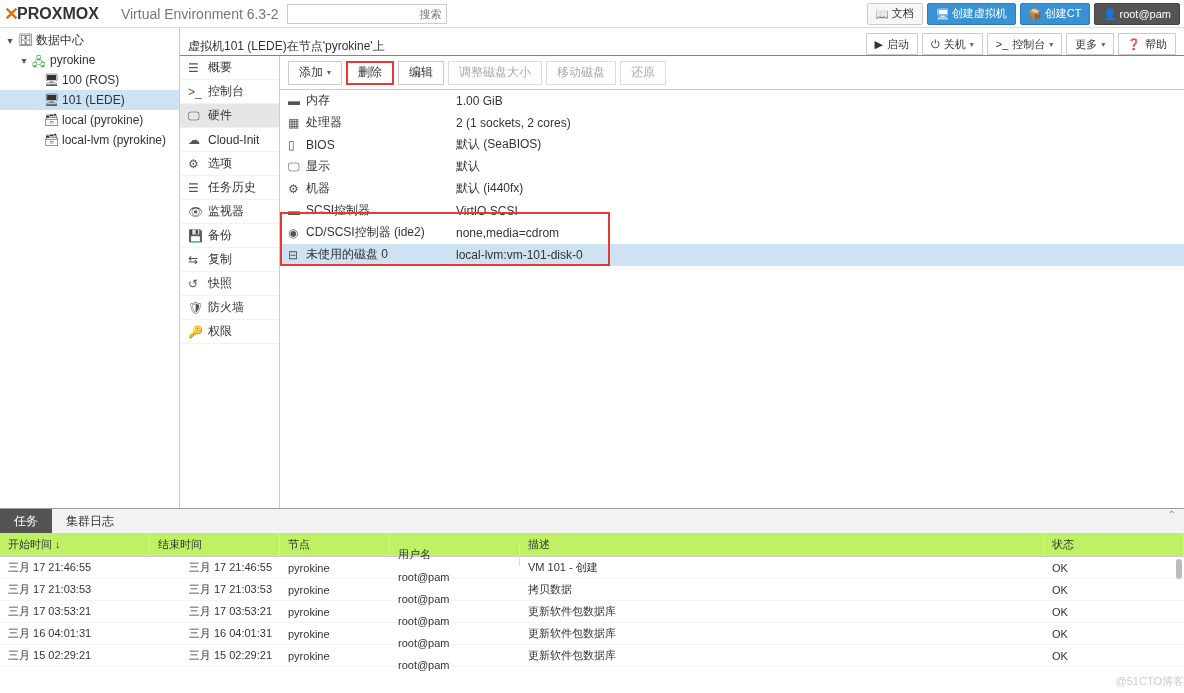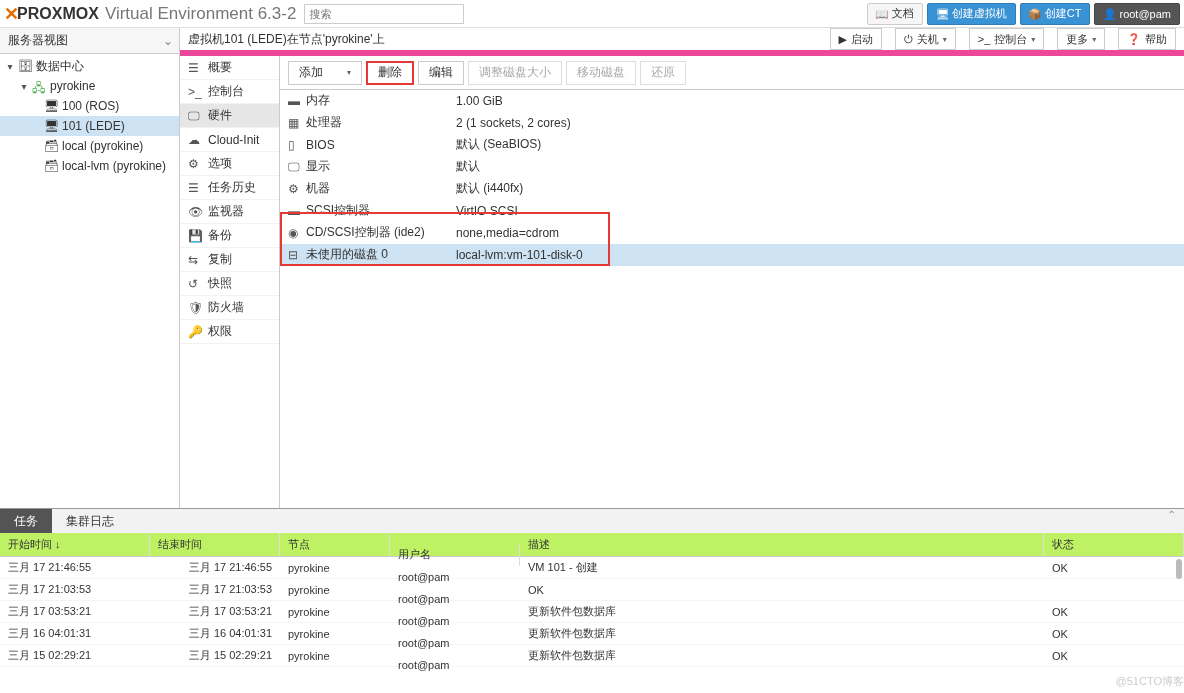--- a/index.html
+++ b/index.html
@@ -1,50 +1,50 @@
 <!DOCTYPE html>
 <html><head>
 <meta charset="utf-8">
 <style>
 * { box-sizing: border-box; margin: 0; padding: 0; }
 html, body { width: 1184px; height: 693px; font-family: "Helvetica Neue", Arial, sans-serif; font-size: 12px; color: #333; background: #fff; overflow: hidden; }
 .topbar { height: 28px; background: #fff; border-bottom: 1px solid #ddd; display: flex; align-items: center; padding: 0 4px; }
 .logo { display: flex; align-items: center; font-weight: bold; margin-right: 4px; }
 .logo-x { font-size: 18px; color: #e57000; font-weight: 900; letter-spacing: -2px; }
 .logo-text { font-size: 16px; font-weight: 700; }
-.ve-label { font-size: 17px; color: #777; margin-left: 2px; }
+.ve-label { font-size: 14px; color: #777; margin-left: 18px; }
 .search-box { margin-left: 8px; }
-.search-box input { width: 160px; height: 20px; border: 1px solid #ccc; padding: 4px 4px; font-size: 11px; }
+.search-box input { width: 160px; height: 20px; border: 1px solid #ccc; padding: 4px 4px; font-size: 11px; text-align: right; }
 .topbar-spacer { flex: 1; }
 .topbtn { height: 22px; padding: 0 8px; border: 1px solid #ccc; background: #f6f6f6; margin-left: 4px; display: inline-flex; align-items: center; cursor: pointer; font-size: 11px; border-radius: 2px; }
 .topbtn.blue { background: #3892d4; border-color: #2f7db6; color: #fff; }
 .topbtn.dark { background: #555; border-color: #444; color: #fff; }
 .ico { width: 12px; height: 12px; display: inline-block; margin-right: 4px; }
 .main { display: flex; height: 480px; }
 .sidebar { width: 180px; border-right: 1px solid #ccc; display: flex; flex-direction: column; }
 .view-sel { height: 26px; border-bottom: 1px solid #ccc; display: flex; align-items: center; padding: 0 8px; background: #f6f6f6; position: relative; }
 .view-sel .chev { position: absolute; right: 6px; color: #888; }
 .tree { flex: 1; overflow: auto; padding-top: 2px; }
 .tree-row { height: 20px; display: flex; align-items: center; padding-left: 4px; cursor: pointer; white-space: nowrap; }
 .tree-row.sel { background: #cde2f2; }
 .exp { width: 12px; height: 12px; display: inline-flex; align-items: center; justify-content: center; font-size: 10px; color: #555; margin-right: 2px; }
 .tree-ico { width: 14px; height: 14px; display: inline-block; margin-right: 4px; }
 .content { flex: 1; display: flex; flex-direction: column; }
-.content-header { height: 28px; border-bottom: 6px solid #ec4899; display: flex; align-items: center; padding: 0 8px; gap: 9px; }
+.content-header { height: 28px; border-bottom: 1px solid #ec4899; display: flex; align-items: flex-end; padding: 0 8px; }
 .content-title { flex: 1; font-size: 12px; }
 .hbtn { height: 22px; padding: 0 8px; border: 1px solid #ccc; background: #fff; margin-left: 4px; display: inline-flex; align-items: center; cursor: pointer; font-size: 11px; }
 .hbtn .tri { margin-left: 4px; font-size: 8px; color: #666; }
 .content-body { flex: 1; display: flex; }
 .subtabs { width: 100px; border-right: 1px solid #ccc; background: #fff; }
 .subtab { height: 24px; display: flex; align-items: center; padding: 0 8px; cursor: pointer; border-bottom: 1px solid #f2f2f2; }
 .subtab.active { background: #e6e6e6; }
 .subtab .si { width: 14px; margin-right: 6px; color: #555; display: inline-flex; }
 .hw-panel { flex: 1; display: flex; flex-direction: column; }
 .hw-toolbar { height: 34px; border-bottom: 1px solid #ccc; display: flex; align-items: center; padding: 0 8px; gap: 4px; }
-.tbtn { height: 24px; padding: 0 10px; border: 1px solid #ccc; background: #fff; display: inline-flex; align-items: center; cursor: pointer; font-size: 12px; gap: 20px; }
+.tbtn { height: 24px; padding: 0 10px; border: 1px solid #ccc; background: #fff; display: inline-flex; align-items: center; cursor: pointer; font-size: 12px; }
 .tbtn.disabled { color: #aaa; border-color: #ddd; cursor: default; }
 .tbtn .tri { margin-left: 4px; font-size: 8px; color: #666; }
 .red-box { border: 2px solid #e53935 !important; }
 .hw-grid { flex: 1; position: relative; }
 .hw-row { height: 22px; display: flex; align-items: center; padding-left: 8px; border-bottom: 1px solid transparent; }
 .hw-row .ri { width: 18px; display: inline-flex; color: #555; }
 .hw-row .rk { width: 150px; }
 .hw-row.sel { background: #cde2f2; }
 .red-group { position: absolute; border: 2px solid #e53935; pointer-events: none; }
 .bottom { height: 185px; border-top: 1px solid #999; display: flex; flex-direction: column; }
@@ -88,24 +88,20 @@
     </div>
   <div class="topbtn dark">
       <span class="ico">👤</span>
       <span>root@pam</span>
     </div>
 </div>
 
 <div class="main">
 
   <div class="sidebar">
-    <div class="view-sel">
-      <span>服务器视图</span>
-      <span class="chev">⌄</span>
-    </div>
     <div class="tree">
       <div class="tree-row" style="padding-left:4px;">
         <span class="exp">▾</span>
         <span class="tree-ico">🗄</span>
         <span>数据中心</span>
       </div>
       <div class="tree-row" style="padding-left:18px;">
         <span class="exp">▾</span>
         <span class="tree-ico" style="color:#4a4;">🖧</span>
         <span>pyrokine</span>
@@ -317,20 +313,21 @@
           <div class="col-node">pyrokine</div>
           <div class="col-user">root@pam</div>
           <div class="col-desc">VM 101 - 创建</div>
           <div class="col-status">OK</div>
         </div>
         <div class="log-row">
           <div class="col-start">三月 17 21:03:53</div>
           <div class="col-end">三月 17 21:03:53</div>
           <div class="col-node">pyrokine</div>
           <div class="col-user">root@pam</div>
+          <div class="col-desc">拷贝数据</div>
           <div class="col-status">OK</div>
         </div>
         <div class="log-row">
           <div class="col-start">三月 17 03:53:21</div>
           <div class="col-end">三月 17 03:53:21</div>
           <div class="col-node">pyrokine</div>
           <div class="col-user">root@pam</div>
           <div class="col-desc">更新软件包数据库</div>
           <div class="col-status">OK</div>
         </div>

